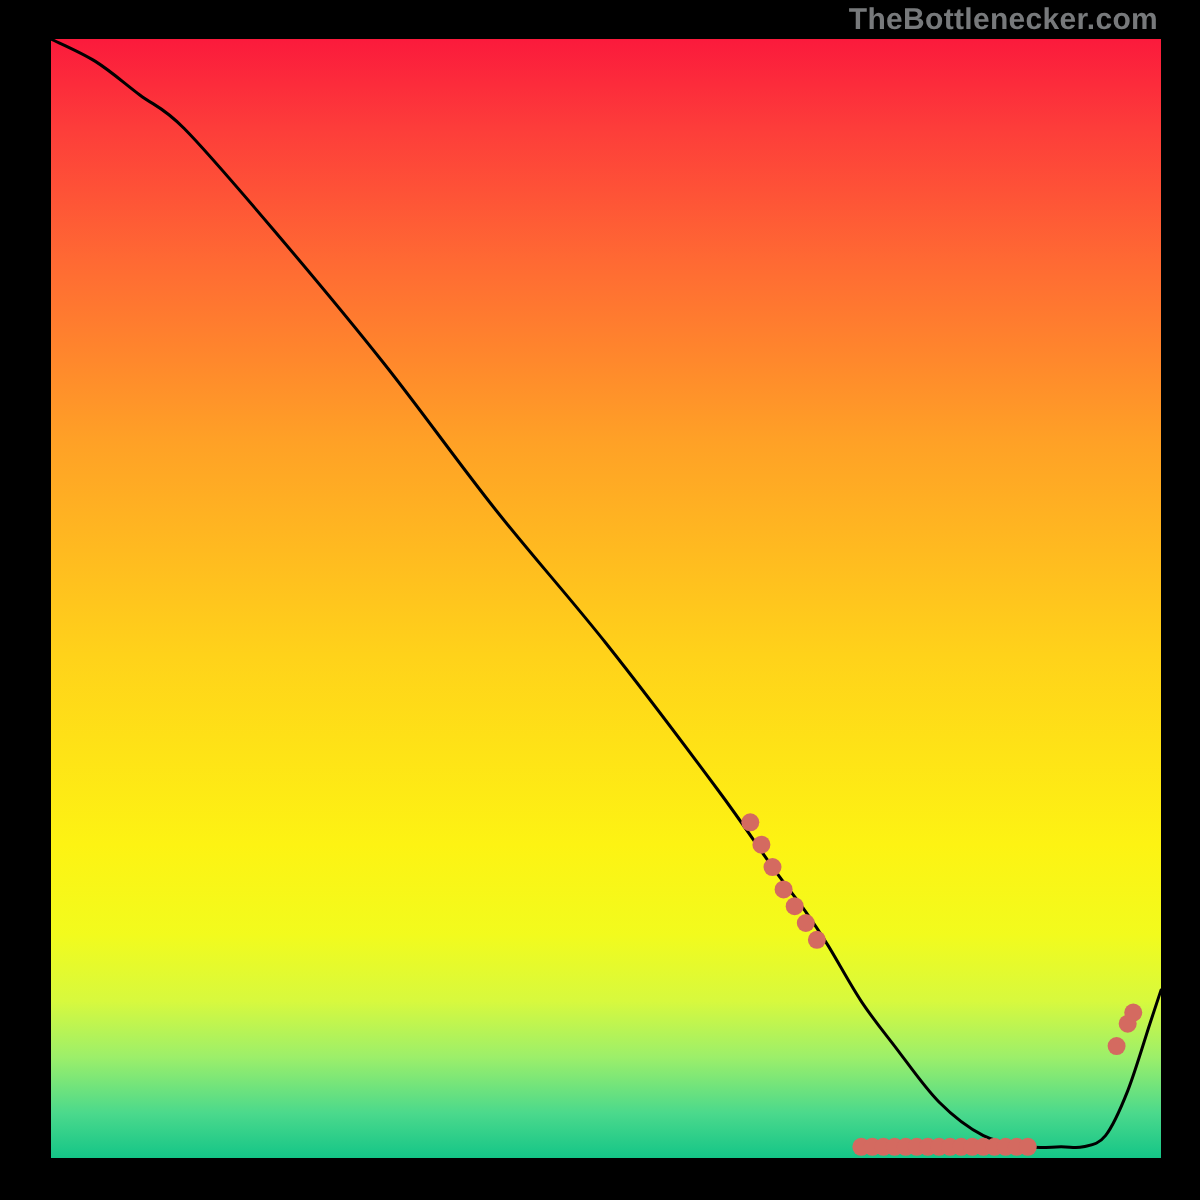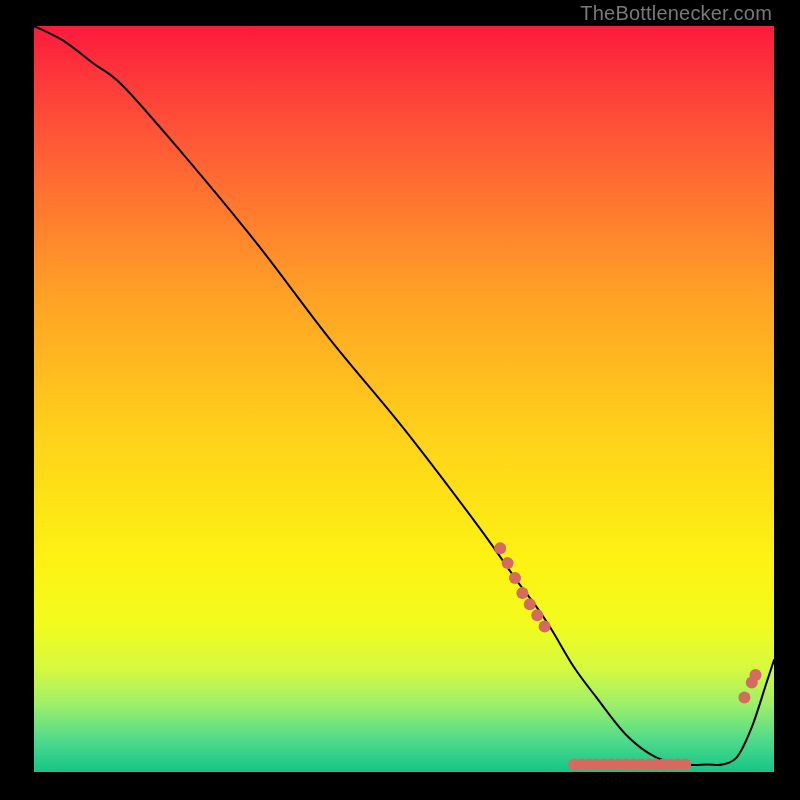--- a/index.html
+++ b/index.html
@@ -18,21 +18,21 @@
     width: 800px;
     height: 800px;
     background: #000000;
   }
   .branding {
     position: absolute;
     top: 2px;
     right: 28px;
     font-size: 20px;
     color: #77797b;
-    font-weight: 400;
+    font-weight: 700;
     letter-spacing: 0.2px;
   }
   .plot-area {
     position: absolute;
     left: 34px;
     top: 26px;
     width: 740px;
     height: 746px;
     background: linear-gradient(to bottom,
       #fb1a3c 0%,

